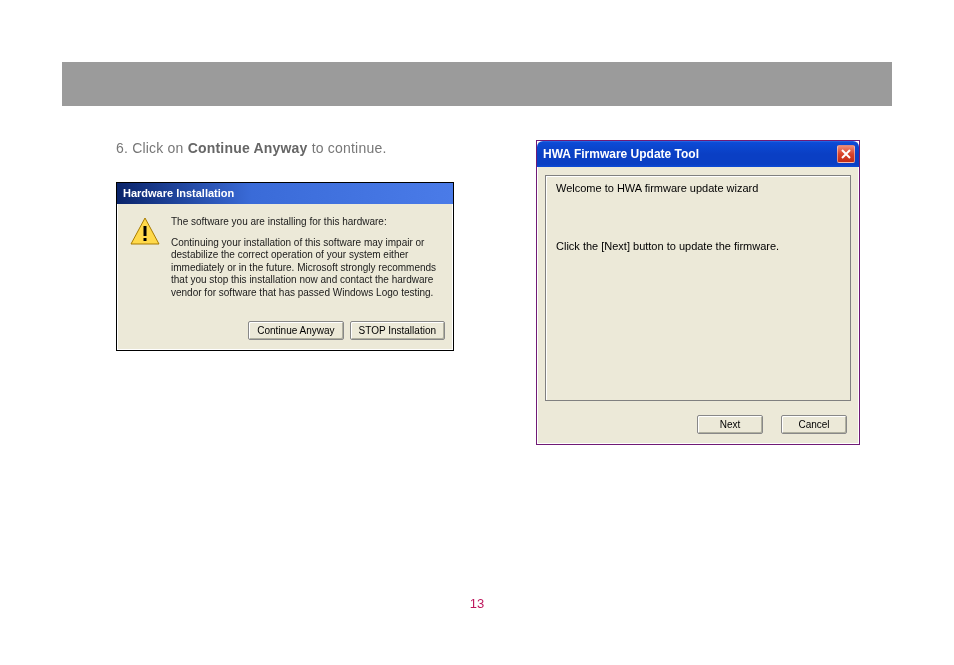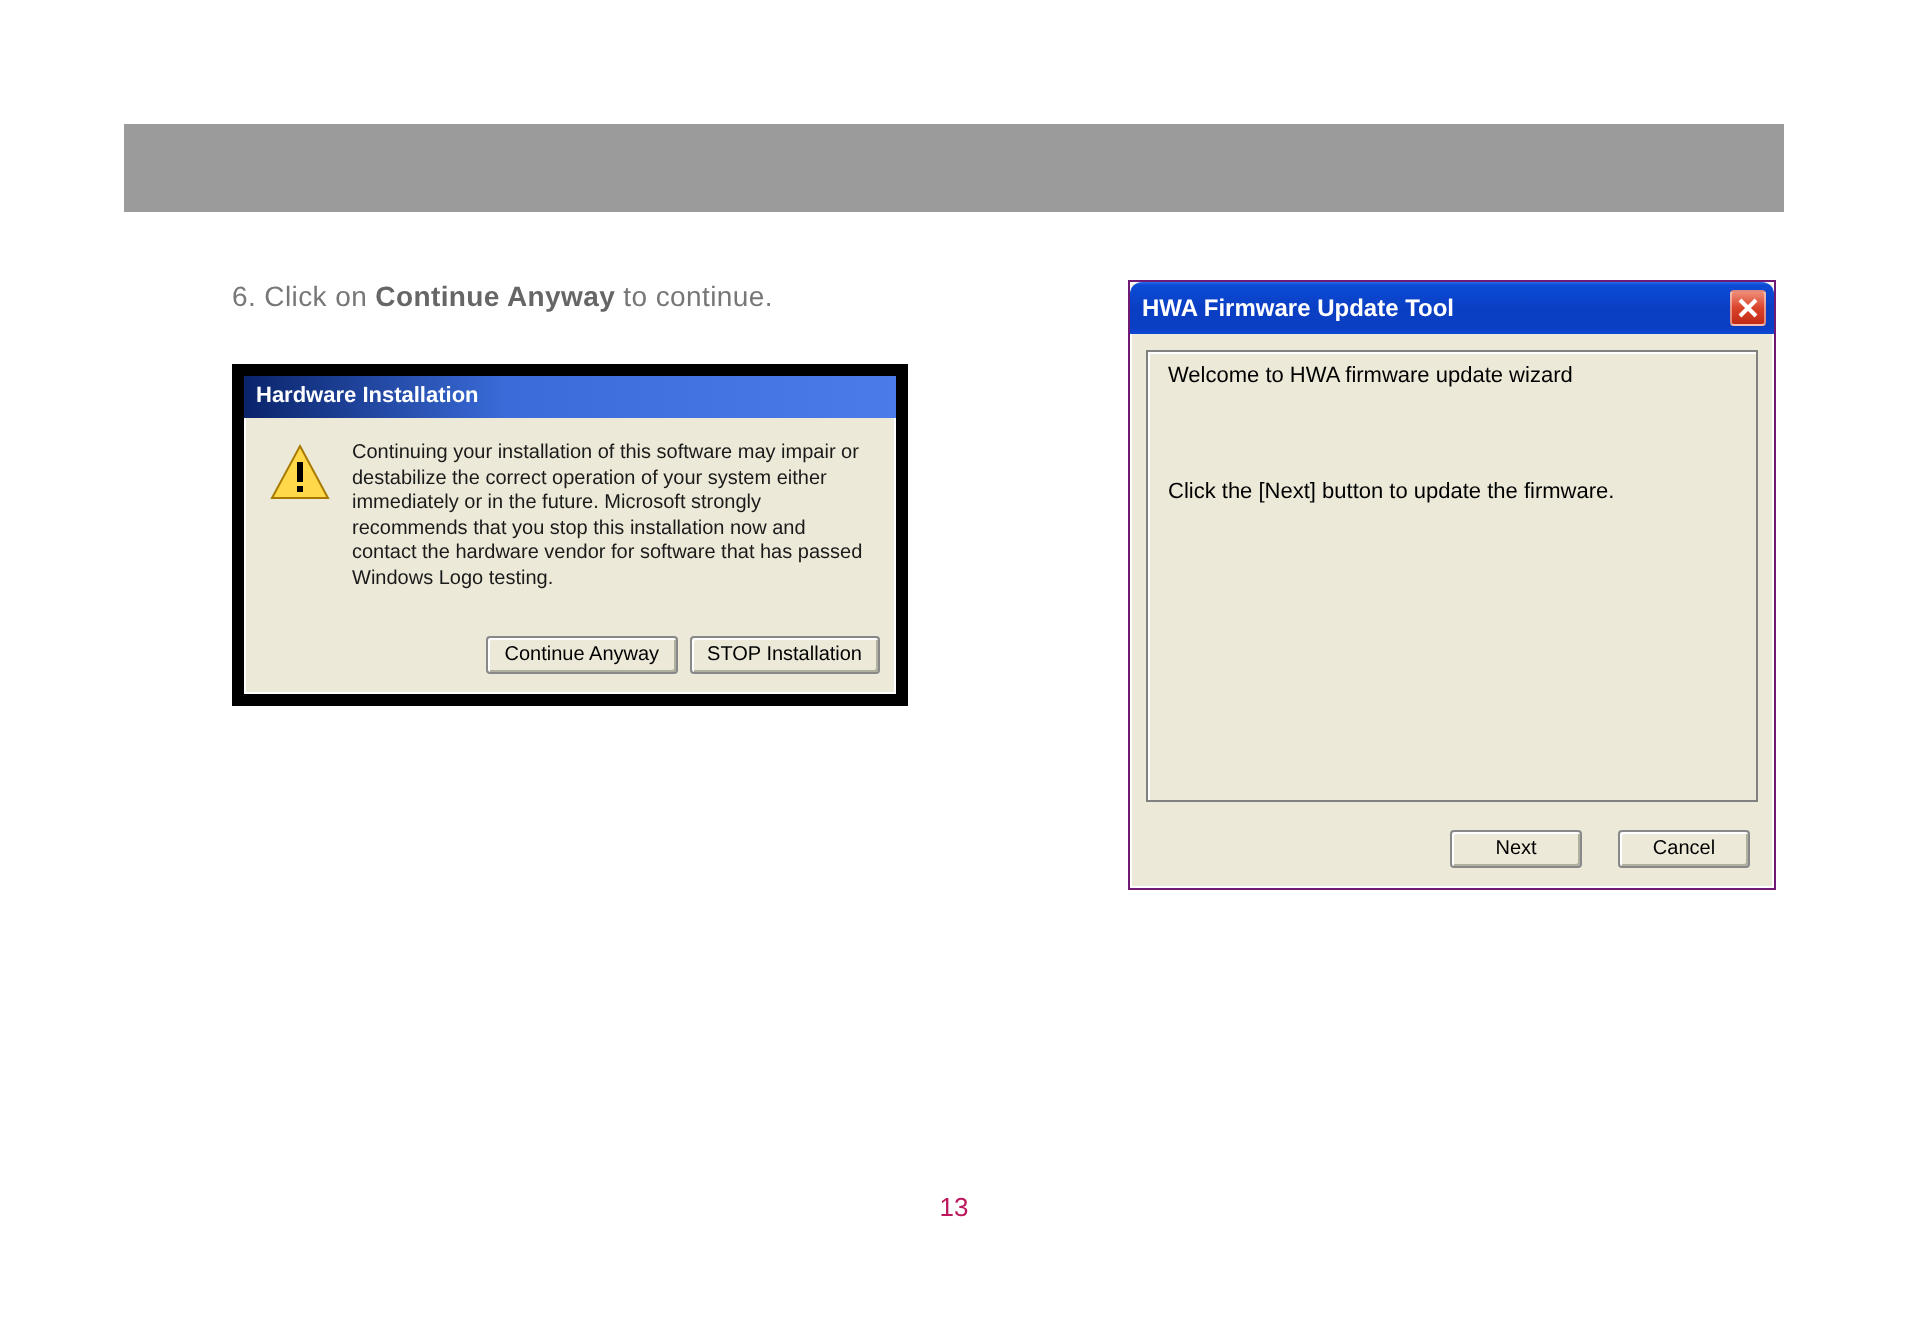--- a/index.html
+++ b/index.html
@@ -18,39 +18,39 @@
       width: 830px;
       height: 44px;
       background: #9b9b9b;
     }
     .content {
       position: absolute;
       top: 140px;
       left: 96px;
       width: 800px;
       display: flex;
-      gap: 88px;
+      gap: 60px;
       padding-left: 20px;
     }
     .column {
       flex: 0 0 auto;
     }
     .col-left { width: 360px; }
     .col-right { width: 360px; }
     .step-text {
       font-size: 14px;
       color: #777777;
       margin-bottom: 26px;
       letter-spacing: 0.2px;
     }
     .step-text b { color: #666666; font-weight: bold; }
     
     
     .dlg {
-      border: 6px solid #000000;
+      border: 1px solid #000000;
       background: #ece9d8;
       font-family: Tahoma, Arial, sans-serif;
       font-size: 10px;
       color: #000000;
       box-shadow: 0 0 0 1px #ffffff inset;
     }
     .dlg1 { width: 338px; }
     .dlg-title {
       background: linear-gradient(to right, #0a246a 0%, #3a6bd8 40%, #4a7be8 100%);
       color: #ffffff;
@@ -177,20 +177,21 @@
       </div>
       <div class="dlg-body">
         <div class="warning-icon">
           <svg viewBox="0 0 32 32">
             <polygon points="16,2 30,28 2,28" fill="#ffd94a" stroke="#a87b00" stroke-width="1"></polygon>
             <rect x="14.5" y="10" width="3" height="10" fill="#000"></rect>
             <rect x="14.5" y="22" width="3" height="3" fill="#000"></rect>
           </svg>
         </div>
         <div class="dlg-text">
+          <p class="small">The software you are installing for this hardware:</p>
           <p class="small dlg-bold">Continuing your installation of this software may impair or destabilize the correct operation of your system either immediately or in the future. Microsoft strongly recommends that you stop this installation now and contact the hardware vendor for software that has passed Windows Logo testing.</p>
         </div>
       </div>
       <div class="dlg-buttons">
         <button class="btn">Continue Anyway</button>
         <button class="btn">STOP Installation</button>
       </div>
     </div>
   </div>
 

